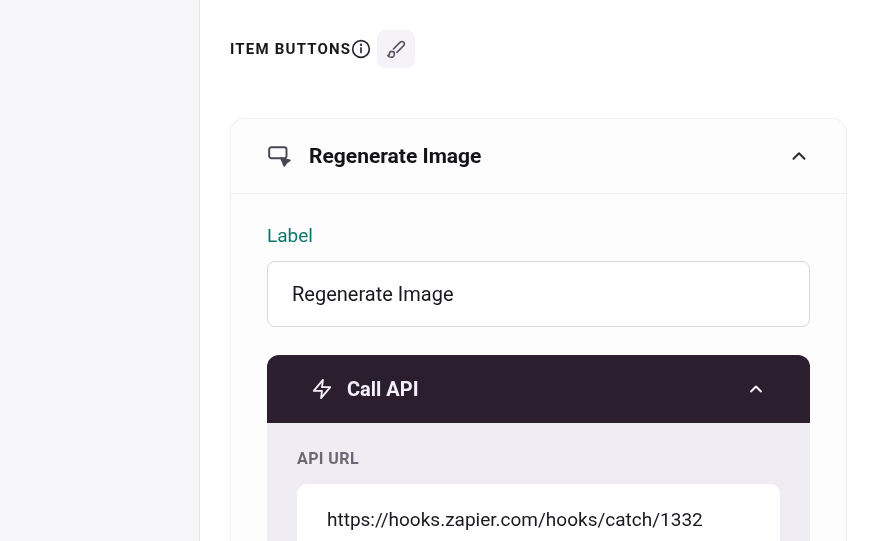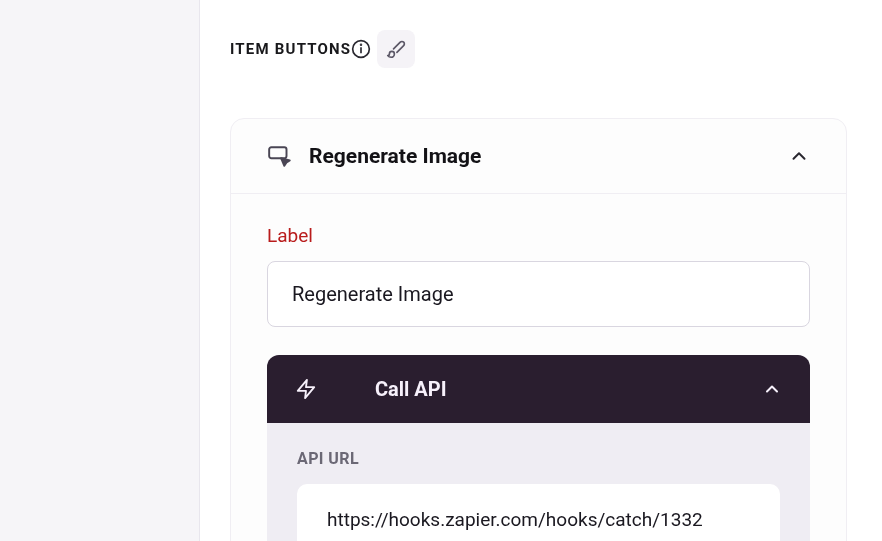--- a/index.html
+++ b/index.html
@@ -78,21 +78,21 @@
     }
     .chevron {
       color: #2a2830;
       display: inline-flex;
     }
     .card-body {
       padding: 30px 36px 0 36px;
     }
     .field-label {
       font-size: 19px;
-      color: #b91c1c;
+      color: #0f766e;
       margin-bottom: 14px;
       display: block;
     }
     .text-input {
       width: 100%;
       padding: 20px 24px;
       font-size: 20px;
       color: #1a1820;
       border: 1px solid #d9d6e0;
       border-radius: 8px;
@@ -101,25 +101,24 @@
     }
     .input-wrap { position: relative; }
     .sub-card {
       margin-top: 28px;
       border-radius: 12px;
       background: #efedf3;
       overflow: hidden;
     }
     .sub-card-header {
       background: #2a1e2f;
-      padding: 22px 28px;
+      padding: 22px 44px;
       display: flex;
       align-items: center;
       color: #ffffff;
-      gap: 44px;
     }
     .sub-card-header-icon {
       display: inline-flex;
       margin-right: 14px;
     }
     .sub-card-title {
       font-size: 20px;
       font-weight: 700;
       flex: 1;
       color: #f7f1fb;

